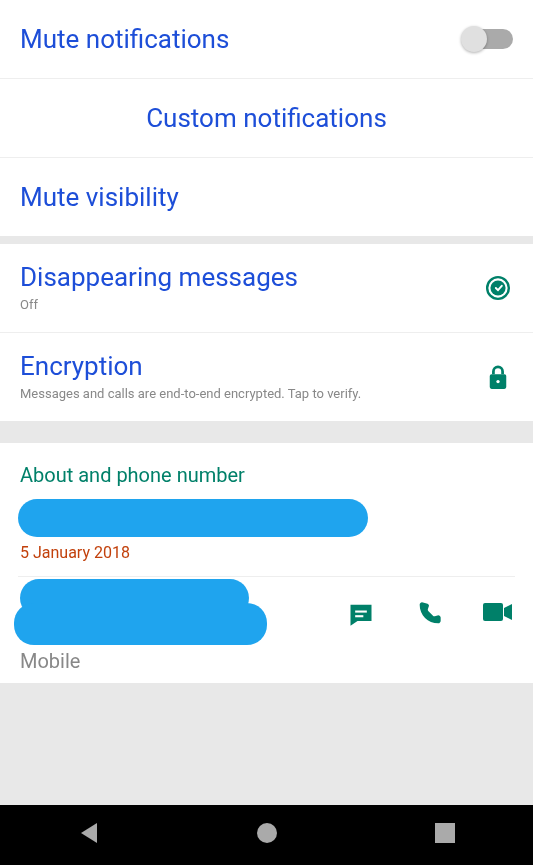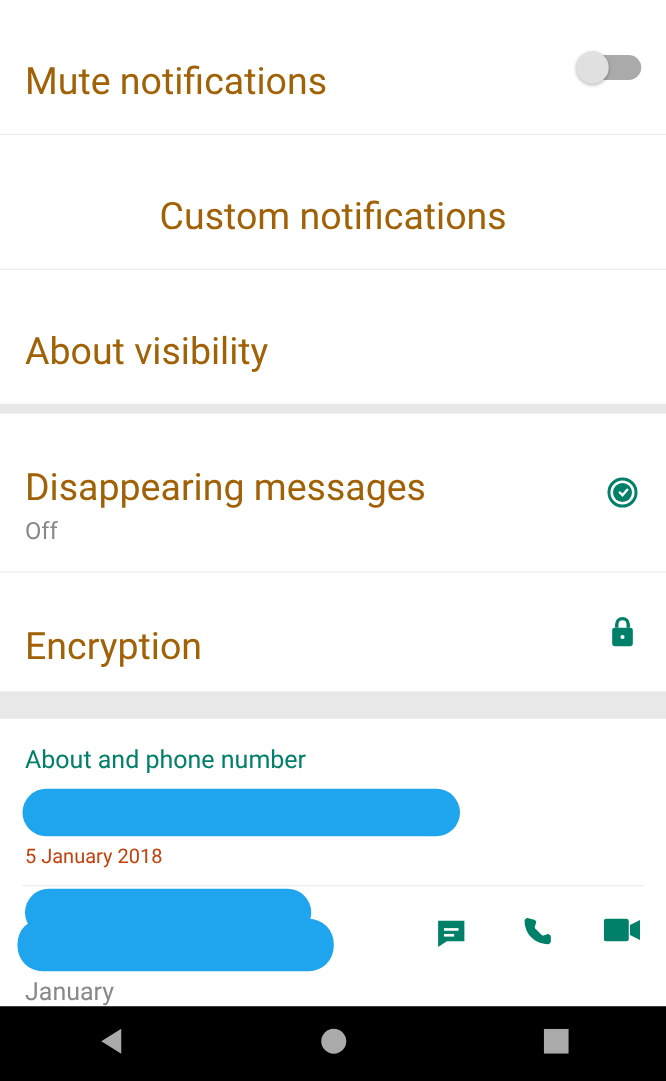--- a/index.html
+++ b/index.html
@@ -19,27 +19,26 @@
       padding: 18px 20px;
       display: flex;
       align-items: center;
       justify-content: space-between;
       border-bottom: 1px solid #eee;
       min-height: 68px;
     }
     .list-item:last-child { border-bottom: none; }
     .item-content { flex: 1; }
     .item-title {
-      font-size: 30px;
-      color: #a16207;
+      font-size: 26px;
+      color: #1d4ed8;
       font-weight: 400;
-      margin-top: 24px;
     }
     .item-subtitle {
-      font-size: 19px;
+      font-size: 13px;
       color: #888;
       margin-top: 4px;
       line-height: 1.4;
     }
     .toggle {
       width: 50px;
       height: 20px;
       background: #aaa;
       border-radius: 10px;
       position: relative;
@@ -121,21 +120,21 @@
       <div class="toggle-knob"></div>
     </div>
   </div>
   <div class="list-item" style="padding-top:24px;padding-bottom:24px;text-align:center;">
     <div class="item-content">
       <div class="item-title">Custom notifications</div>
     </div>
   </div>
   <div class="list-item" style="padding-top:24px;padding-bottom:24px;">
     <div class="item-content">
-      <div class="item-title">About visibility</div>
+      <div class="item-title">Mute visibility</div>
     </div>
   </div>
 </div>
 
 <div class="section">
   <div class="list-item">
     <div class="item-content">
       <div class="item-title">Disappearing messages</div>
       <div class="item-subtitle">Off</div>
     </div>
@@ -143,20 +142,21 @@
       <svg width="26" height="26" viewBox="0 0 24 24">
           <circle cx="12" cy="12" r="10" fill="none" stroke="#008069" stroke-width="2.2"></circle>
           <circle cx="12" cy="12" r="7" fill="#008069"></circle>
           <path d="M10 12 l2 2 l3.5 -4" stroke="#fff" stroke-width="1.8" fill="none" stroke-linecap="round"></path>
         </svg>
     </div>
   </div>
   <div class="list-item">
     <div class="item-content">
       <div class="item-title">Encryption</div>
+      <div class="item-subtitle">Messages and calls are end-to-end encrypted. Tap to verify.</div>
     </div>
     <div class="icon-slot">
       <svg width="22" height="26" viewBox="0 0 24 28">
           <rect x="3" y="11" width="18" height="16" rx="2" fill="#008069"></rect>
           <path d="M7 11 V8 a5 5 0 0 1 10 0 V11" fill="none" stroke="#008069" stroke-width="3"></path>
           <circle cx="12" cy="19" r="1.8" fill="#fff"></circle>
         </svg>
     </div>
   </div>
 </div>
@@ -188,21 +188,21 @@
           </svg>
       </span>
       <span>
         <svg width="30" height="24" viewBox="0 0 30 24">
             <rect x="0" y="3" width="20" height="18" rx="2" fill="#008069"></rect>
             <path d="M21 8 l8 -4 v16 l-8 -4 z" fill="#008069"></path>
           </svg>
       </span>
     </div>
   </div>
-  <div class="contact-text">January</div>
+  <div class="contact-text">Mobile</div>
 </div>
 
 <div class="nav-bar">
   <span>
     <svg width="22" height="24" viewBox="0 0 20 24">
         <path class="nav-shape" d="M18 2 v20 L2 12 z"></path>
       </svg>
   </span>
   <span>
     <svg width="22" height="22" viewBox="0 0 22 22">

